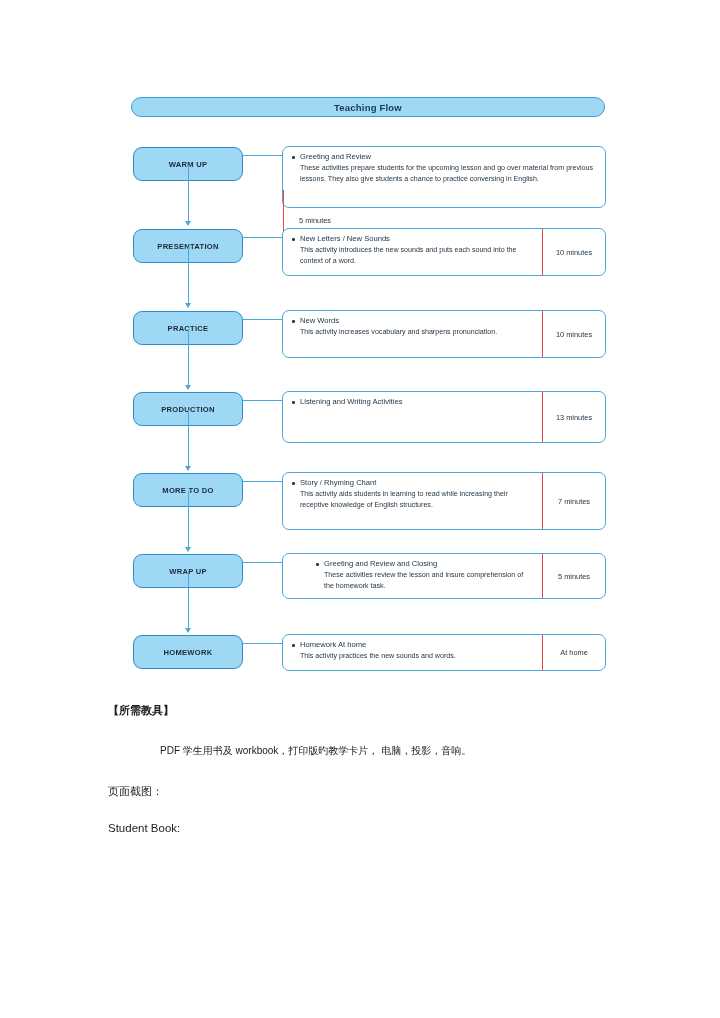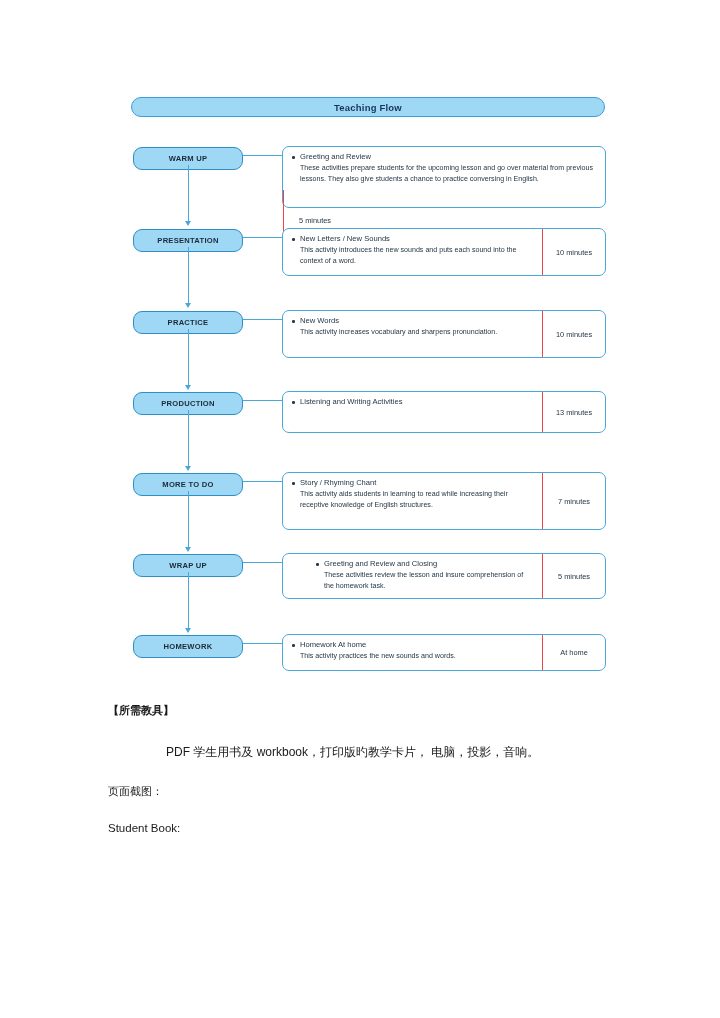--- a/index.html
+++ b/index.html
@@ -50,21 +50,21 @@
   .row {
     position: absolute;
     left: 0;
     width: 720px;
   }
 
   .stage-pill {
     position: absolute;
     left: 133px;
     width: 110px;
-    height: 23px;
+    height: 34px;
     background: #9fd8f4;
     border: 1px solid #2e8fc4;
     border-radius: 9px;
     box-sizing: border-box;
     display: flex;
     align-items: center;
     justify-content: center;
   }
   .stage-pill-label {
     font-size: 7.6px;
@@ -160,23 +160,23 @@
     white-space: nowrap;
   }
   .t-heading {
     left: 108px;
     top: 13px;
     font-size: 11px;
     font-weight: bold;
     color: #1a1a1a;
   }
   .t-body {
-    left: 142px;
+    left: 136px;
     top: 54px;
-    font-size: 12px;
+    font-size: 10px;
     color: #1a1a1a;
     padding-left: 24px;
   }
   .t-sub1 {
     left: 108px;
     top: 94px;
     font-size: 11px;
     color: #1a1a1a;
   }
   .t-sub2 {
@@ -241,21 +241,21 @@
     </div>
     <div class="arrow-line" style="left:188px; top:329px; height:56px;"></div>
     <div class="arrow-head" style="left:185px; top:385px;"></div>
   </div>
 
   <div class="row">
     <div class="stage-pill" style="top:392px;">
       <span class="stage-pill-label">PRODUCTION</span>
     </div>
     <div class="connector" style="left:243px; top:400px; width:39px;"></div>
-    <div class="detail-box" style="top:391px; height:42px;">
+    <div class="detail-box" style="top:391px; height:52px;">
       <div class="detail-main">
         <div class="detail-title">Listening and Writing Activities</div>
       </div>
       <div class="detail-time">13 minutes</div>
     </div>
     <div class="arrow-line" style="left:188px; top:410px; height:56px;"></div>
     <div class="arrow-head" style="left:185px; top:466px;"></div>
   </div>
 
   <div class="row">

